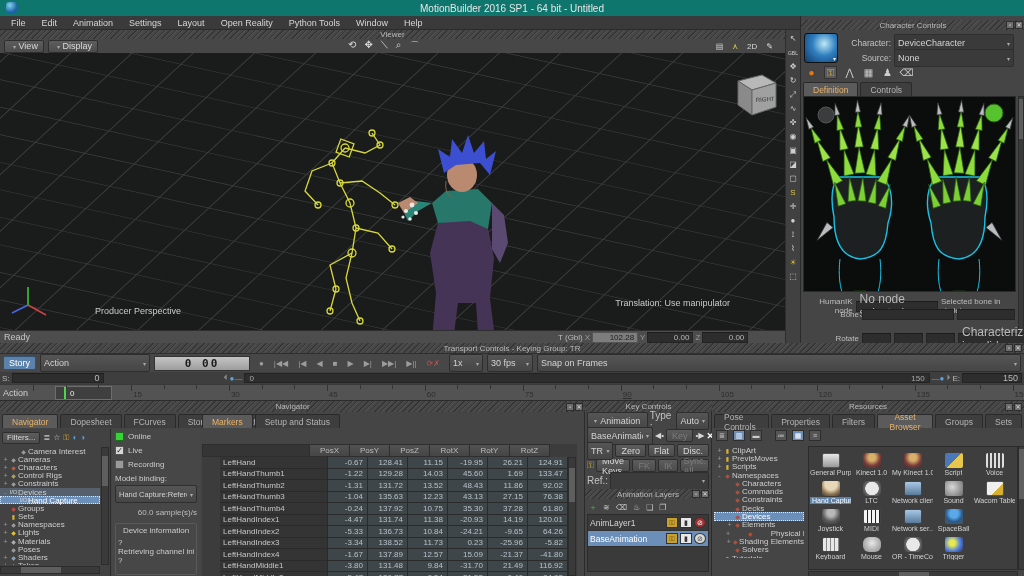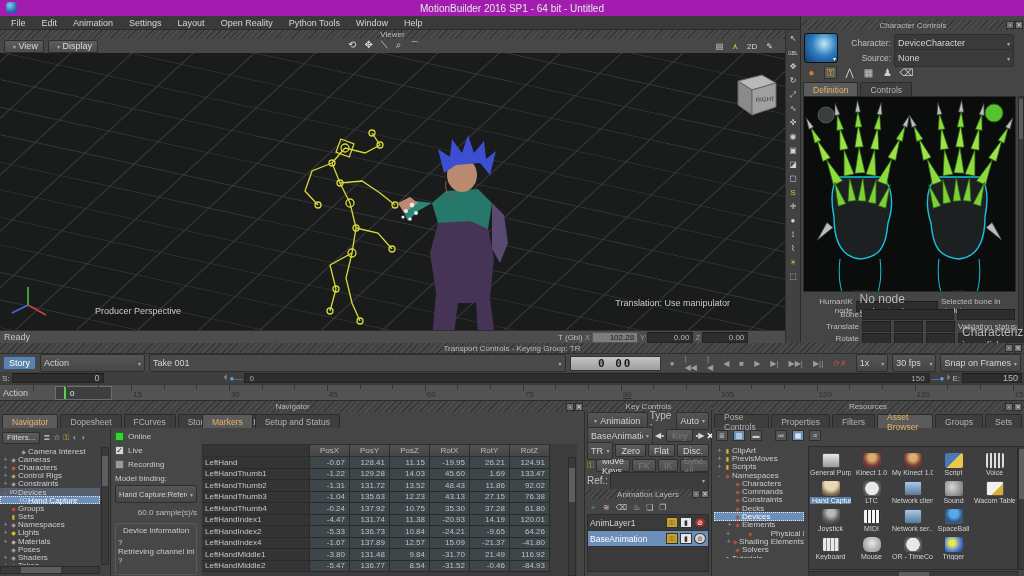--- a/index.html
+++ b/index.html
@@ -1,20 +1,20 @@
 <!DOCTYPE html>
 <html><head>
 <meta charset="utf-8">
 <style>
   html,body{margin:0;padding:0;background:#222;}
   *{box-sizing:border-box;font-family:"Liberation Sans",sans-serif;cursor:default;}
   #app{position:relative;width:1024px;height:576px;background:#3c3c3c;overflow:hidden;color:#ccc;}
   .abs{position:absolute;}
   
-  #titlebar{left:0;top:0;width:1024px;height:16px;background:#a21caf;display:flex;align-items:center;justify-content:center;font-size:10px;color:#e6e6e6;}
+  #titlebar{left:0;top:0;width:1024px;height:16px;background:#0f766e;display:flex;align-items:center;justify-content:center;font-size:10px;color:#e6e6e6;}
   #app-icon{position:absolute;left:6px;top:2px;width:11px;height:11px;border-radius:3px;background:radial-gradient(circle at 35% 30%,#7fd4e8,#1d5fa8 70%);}
   #menubar{left:0;top:16px;width:800px;height:14px;background:#3a3a3a;border-bottom:1px solid #2b2b2b;display:flex;align-items:center;padding-left:4px;gap:2px;}
   .menu-item{font-size:9px;color:#d6d6d6;padding:12px 7px;}
   
   .strip{background-color:#474747;background-image:repeating-linear-gradient(135deg,rgba(0,0,0,.25) 0 1px,rgba(255,255,255,.04) 1px 2px,transparent 2px 4px);color:#b9b9b9;font-size:8px;display:flex;align-items:center;justify-content:center;}
   .winbtns{position:absolute;right:2px;display:flex;gap:1px;}
   .wbtn{width:8px;height:8px;background:#6e6e6e;border:1px solid #2e2e2e;color:#ddd;font-size:6px;line-height:6px;text-align:center;}
   
   .btn{background:linear-gradient(#5d5d5d,#4c4c4c);border:1px solid #2e2e2e;border-radius:2px;color:#d8d8d8;font-size:9px;display:flex;align-items:center;justify-content:center;padding:0 5px;height:13px;}
   .btn.dis{color:#7c7c7c;}
@@ -45,21 +45,21 @@
   #charctl-strip{left:0;top:4px;width:224px;height:10px;}
   #cc-avatar{left:3px;top:17px;width:34px;height:30px;border-radius:3px;background:radial-gradient(circle at 60% 35%,#bfe9f5,#2f7fc0 45%,#123a6b);border:1px solid #111;}
   #cc-avatar:after{content:"▾";position:absolute;right:1px;bottom:0;font-size:6px;color:#eee;}
   .cc-row{position:absolute;left:42px;display:flex;align-items:center;gap:3px;}
   .cc-label{width:48px;text-align:right;font-size:8.5px;color:#c2c2c2;}
   .cc-combo{width:120px;height:12px;background:#3a3a3a;}
   #cc-icons{left:4px;top:50px;display:flex;gap:6px;align-items:center;}
   .cc-ico{width:13px;height:13px;display:flex;align-items:center;justify-content:center;font-size:10px;}
   #cc-tabs{left:2px;top:66px;display:flex;gap:2px;}
   .tab{height:14px;padding:0 9px;background:#3e3e3e;border:1px solid #2a2a2a;border-bottom:none;border-radius:2px 2px 0 0;color:#b4b4b4;font-size:8.5px;display:flex;align-items:center;}
-  .tab.active{background:#5b5b5b;color:#e8b36a;}
+  .tab.active{background:#5b5b5b;color:#e8b36a;text-align:center;}
   #hands-area{left:2px;top:80px;width:213px;height:196px;background:#0b0c0c;border:1px solid #2a2a2a;}
   #cc-scroll{left:217px;top:80px;width:6px;height:250px;background:#393939;border:1px solid #2c2c2c;}
   #cc-scroll .thumb{position:absolute;left:0;top:2px;width:4px;height:40px;background:#5c5c5c;margin:0 0 0 0;}
   .ccinfo-row{position:absolute;display:flex;align-items:center;gap:3px;font-size:8px;color:#bdbdbd;}
   .ccinfo-label{width:56px;text-align:right;}
   .sm-field{height:11px;font-size:12px;}
   
   #transport-strip{left:0;top:343px;width:1024px;height:10px;position:absolute;}
   #transport-row{left:0;top:353px;width:1024px;height:19px;background:#474747;border-top:1px solid #2f2f2f;display:flex;align-items:center;padding:0 3px;gap:4px;}
   #story-btn{background:#5b82ab;color:#fff;border:1px solid #33506e;height:14px;}
@@ -103,21 +103,21 @@
   .chk{width:9px;height:9px;background:#d8d8d8;border:1px solid #555;font-size:8px;line-height:8px;color:#222;text-align:center;}
   .chk.off{background:#9a9a9a;color:transparent;}
   #dev-info-box{border:1px solid #5a5a5a;border-radius:2px;margin-top:6px;padding:2px;height:52px;}
   
   #markers{position:absolute;left:200px;top:0px;width:385px;height:164px;}
   #mk-table{position:absolute;left:2px;top:32px;width:375px;height:132px;overflow:hidden;background:#3c3c3c;}
   .mk-hrow{display:flex;height:13px;}
   .mk-hcell{width:40px;background:linear-gradient(#525252,#454545);border:1px solid #2e2e2e;border-left:none;color:#b9b9b9;font-size:8px;display:flex;align-items:center;justify-content:center;}
   .mk-hname{width:108px;background:#353535;border:1px solid #2e2e2e;}
   .mk-row{display:flex;height:11.5px;}
-  .mk-name{width:108px;background:#343434;border-bottom:1px solid #2a2a2a;border-right:1px solid #2a2a2a;color:#c6c6c6;font-size:8px;display:flex;align-items:center;padding-left:3px;}
+  .mk-name{width:108px;background:#343434;border-bottom:1px solid #2a2a2a;border-right:1px solid #2a2a2a;color:#c6c6c6;font-size:8px;display:flex;align-items:center;padding-left:3px;margin-left:18px;}
   .mk-cell{width:40px;background:#3f4649;border-bottom:1px solid #2a2a2a;border-right:1px solid #2a2a2a;color:#b6c2ca;font-size:8px;display:flex;align-items:center;justify-content:flex-end;padding-right:4px;}
   
   #keyctl{width:127px;height:164px;position:relative;border-right:1px solid #2b2b2b;background:#454545;padding:2px;}
   .kc-row{display:flex;align-items:center;gap:2px;margin-bottom:2px;height:13px;}
   .kc-lbl{font-size:10px;color:#c3c3c3;}
   #al-strip{position:relative;height:10px;margin:2px -2px 2px -2px;}
   #al-toolbar{display:flex;gap:6px;align-items:center;padding:1px 2px;height:13px;}
   #al-list{background:#3a3a3a;border:1px solid #2c2c2c;height:58px;position:relative;overflow:hidden;}
   .al-row{display:flex;align-items:center;height:16px;padding:0 2px;gap:2px;font-size:8.5px;color:#d5d5d5;border-bottom:1px solid #313131;}
   .al-row.sel{background:#6b8fb8;color:#fff;}
@@ -469,51 +469,40 @@
     <div class="ccinfo-row" style="left:2px;top:281px;">
       <span class="ccinfo-label">HumanIK node</span>
       <div class="field sm-field" style="width:92px;">No node selected.</div>
       <span>Selected bone in skeleton:</span>
     </div>
     <div class="ccinfo-row" style="left:2px;top:293px;">
       <span class="ccinfo-label">Bone</span>
       <div class="field sm-field" style="width:92px;"></div>
       <div class="field sm-field" style="width:58px;"></div>
     </div>
-    <div class="ccinfo-row" style="left:2px;top:305px;">
-      <span class="ccinfo-label">Translate</span>
-      <div class="field sm-field" style="width:29px;"></div>
-      <div class="field sm-field" style="width:29px;"></div>
-      <div class="field sm-field" style="width:29px;"></div>
-      <span>Validation status:</span>
-    </div>
     <div class="ccinfo-row" style="left:2px;top:317px;">
       <span class="ccinfo-label">Rotate</span>
       <div class="field sm-field" style="width:29px;"></div>
       <div class="field sm-field" style="width:29px;"></div>
       <div class="field sm-field" style="width:29px;"></div>
       <div class="field sm-field" style="width:86px;">Characterization is valid.</div>
     </div>
   </div>
 
   <div id="transport-strip" class="strip">
     <span>Transport Controls  -  Keying Group: TR</span>
     <div class="winbtns">
         <div class="wbtn">▫</div>
         <div class="wbtn">✕</div>
       </div>
   </div>
   <div id="transport-row" class="abs">
     <div class="btn" id="story-btn">Story</div>
     <div class="combo" style="width:110px;">
         <span class="txt">Action</span>
-        <span class="caret">▾</span>
-      </div>
-    <div class="combo" style="width:438px;background:#494949;">
-        <span class="txt">Take 001</span>
         <span class="caret">▾</span>
       </div>
     <div id="frame-display">0 00</div>
     <div id="tp-buttons" style="display:flex;align-items:center;">
         <span class="tp-btn">●</span>
         <span class="tp-btn">|◀◀</span>
         <span class="tp-btn">|◀</span>
         <span class="tp-btn">◀</span>
         <span class="tp-btn">■</span>
         <span class="tp-btn">▶</span>
@@ -820,20 +809,29 @@
             <div class="mk-row">
               <div class="mk-name">LeftHandIndex2</div>
               <div class="mk-cell">-5.33</div>
               <div class="mk-cell">136.73</div>
               <div class="mk-cell">10.84</div>
               <div class="mk-cell">-24.21</div>
               <div class="mk-cell">-9.65</div>
               <div class="mk-cell">64.26</div>
             </div>
             <div class="mk-row">
+              <div class="mk-name">LeftHandIndex3</div>
+              <div class="mk-cell">-3.34</div>
+              <div class="mk-cell">138.52</div>
+              <div class="mk-cell">11.73</div>
+              <div class="mk-cell">0.23</div>
+              <div class="mk-cell">-25.96</div>
+              <div class="mk-cell">-5.82</div>
+            </div>
+            <div class="mk-row">
               <div class="mk-name">LeftHandIndex4</div>
               <div class="mk-cell">-1.67</div>
               <div class="mk-cell">137.89</div>
               <div class="mk-cell">12.57</div>
               <div class="mk-cell">15.09</div>
               <div class="mk-cell">-21.37</div>
               <div class="mk-cell">-41.80</div>
             </div>
             <div class="mk-row">
               <div class="mk-name">LeftHandMiddle1</div>

